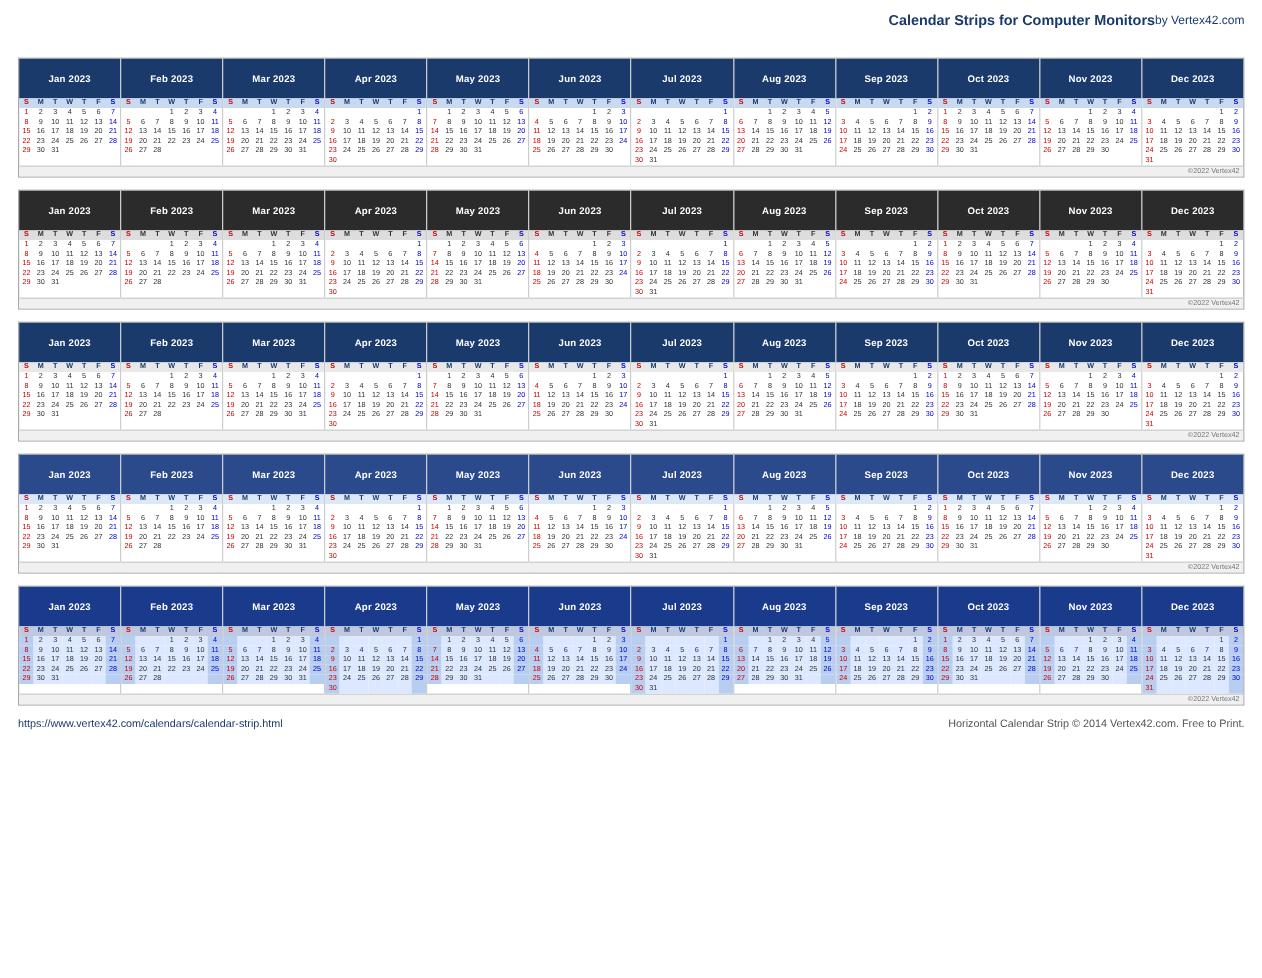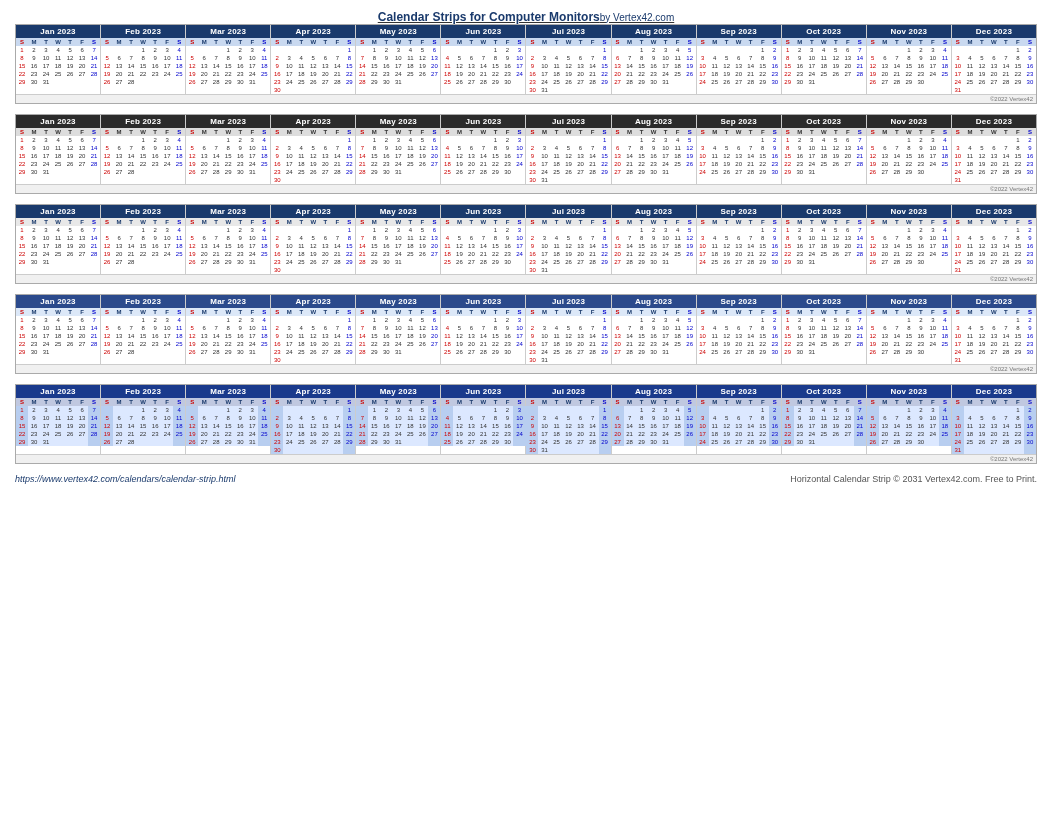--- a/index.html
+++ b/index.html
@@ -8,24 +8,23 @@
       font-family: Arial, sans-serif;
       font-size: 11px;
       color: #333;
       padding: 10px 15px;
       width: 1052px;
       min-height: 815px;
     }
 
     .page-header {
       display: flex;
-      justify-content: center;
+      justify-content: flex-end;
       align-items: center;
-      margin-bottom: 0;
-      text-decoration: underline;
+      margin-bottom: 24px;
     }
     .page-title {
       font-size: 12px;
       font-weight: bold;
       color: #1a3a6c;
     }
     .page-brand {
       font-size: 10px;
       color: #1a3a6c;
     }
@@ -49,21 +48,21 @@
     .month-block:last-child {
       border-right: none;
     }
 
     .month-header {
       background: #1a3a6c;
       color: #fff;
       text-align: center;
       font-size: 8px;
       font-weight: bold;
-      padding: 2px 0;
+      padding: 12px 0;
       letter-spacing: 0.2px;
     }
 
     .dow-row {
       display: flex;
       background: #c9d9f0;
     }
     .dow-cell {
       flex: 1;
       text-align: center;
@@ -123,21 +122,21 @@
     .strip-v5 .day-cell.wday-bg { background: #e8f0ff; }
 
     .page-footer {
       display: flex;
       justify-content: space-between;
       align-items: center;
       margin-top: 8px;
       font-size: 9px;
       color: #555;
     }
-    .footer-url { color: #1a3a6c; font-style: italic; }
+    .footer-url { color: #1a3a6c; }
     .footer-copy { color: #555; }
 
     
     .strip-colored .day-cell.wday-bg { background: #dce8ff; }
     .strip-colored .day-cell.weekend-bg { background: #b8cef0; }
     .strip-colored .month-header { background: #1a3a8c; }
   </style>
 </head>
 <body>
 
@@ -3844,14 +3843,14 @@
             </div>
           </div>
         </div>
       </div>
       <div class="strip-footer">©2022 Vertex42</div>
     </div>
   </div>
 
 <div class="page-footer">
   <span class="footer-url">https://www.vertex42.com/calendars/calendar-strip.html</span>
-  <span class="footer-copy">Horizontal Calendar Strip © 2031 Vertex42.com. Free to Print.</span>
+  <span class="footer-copy">Horizontal Calendar Strip © 2014 Vertex42.com. Free to Print.</span>
 </div>
 
 </body></html>

